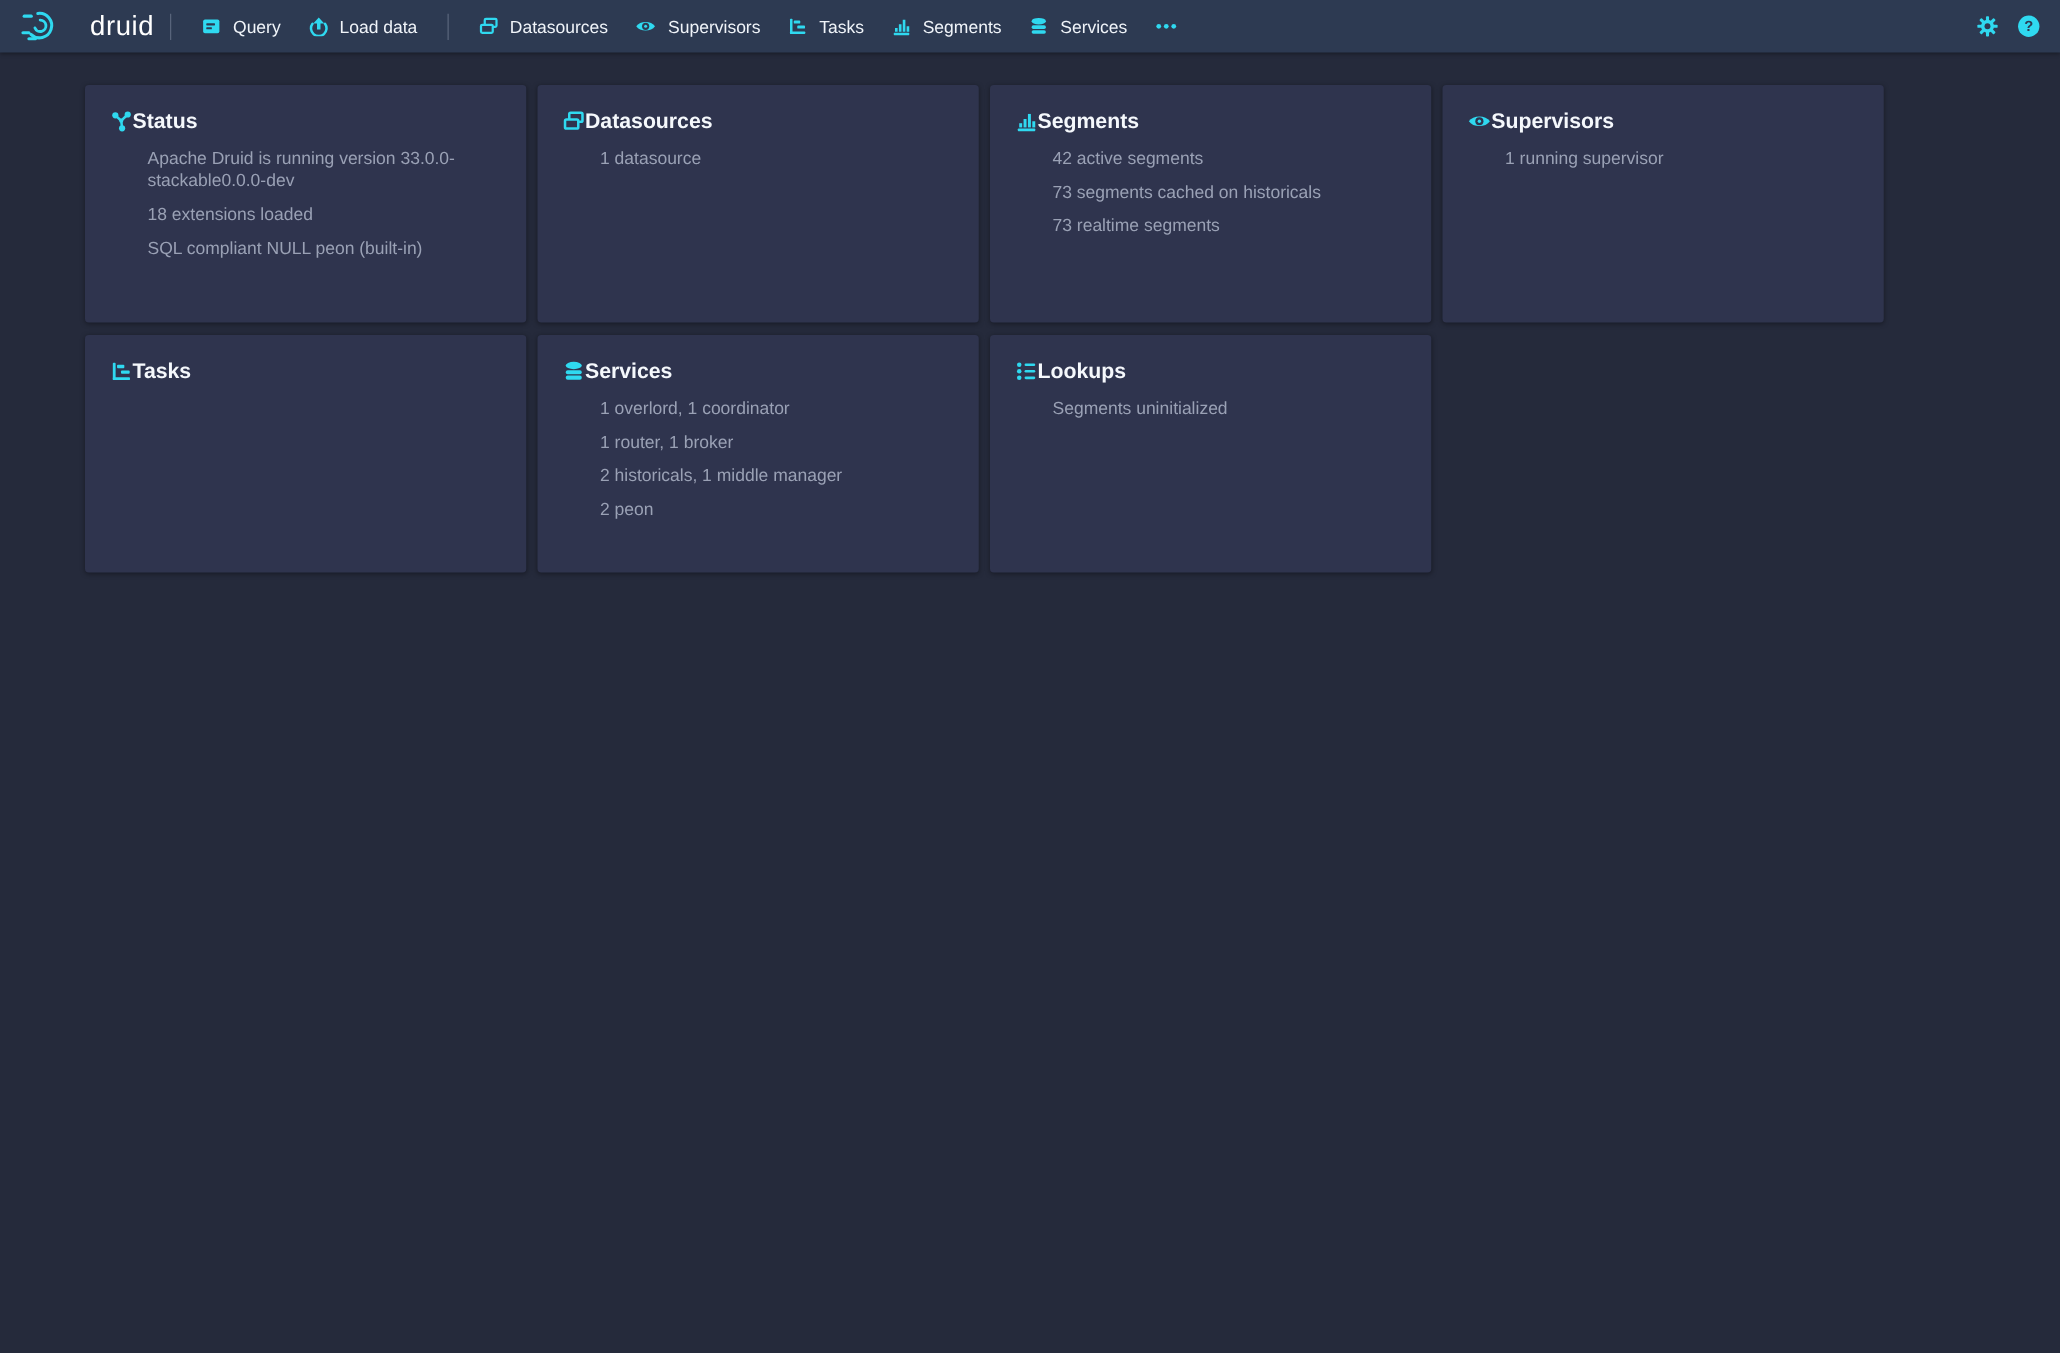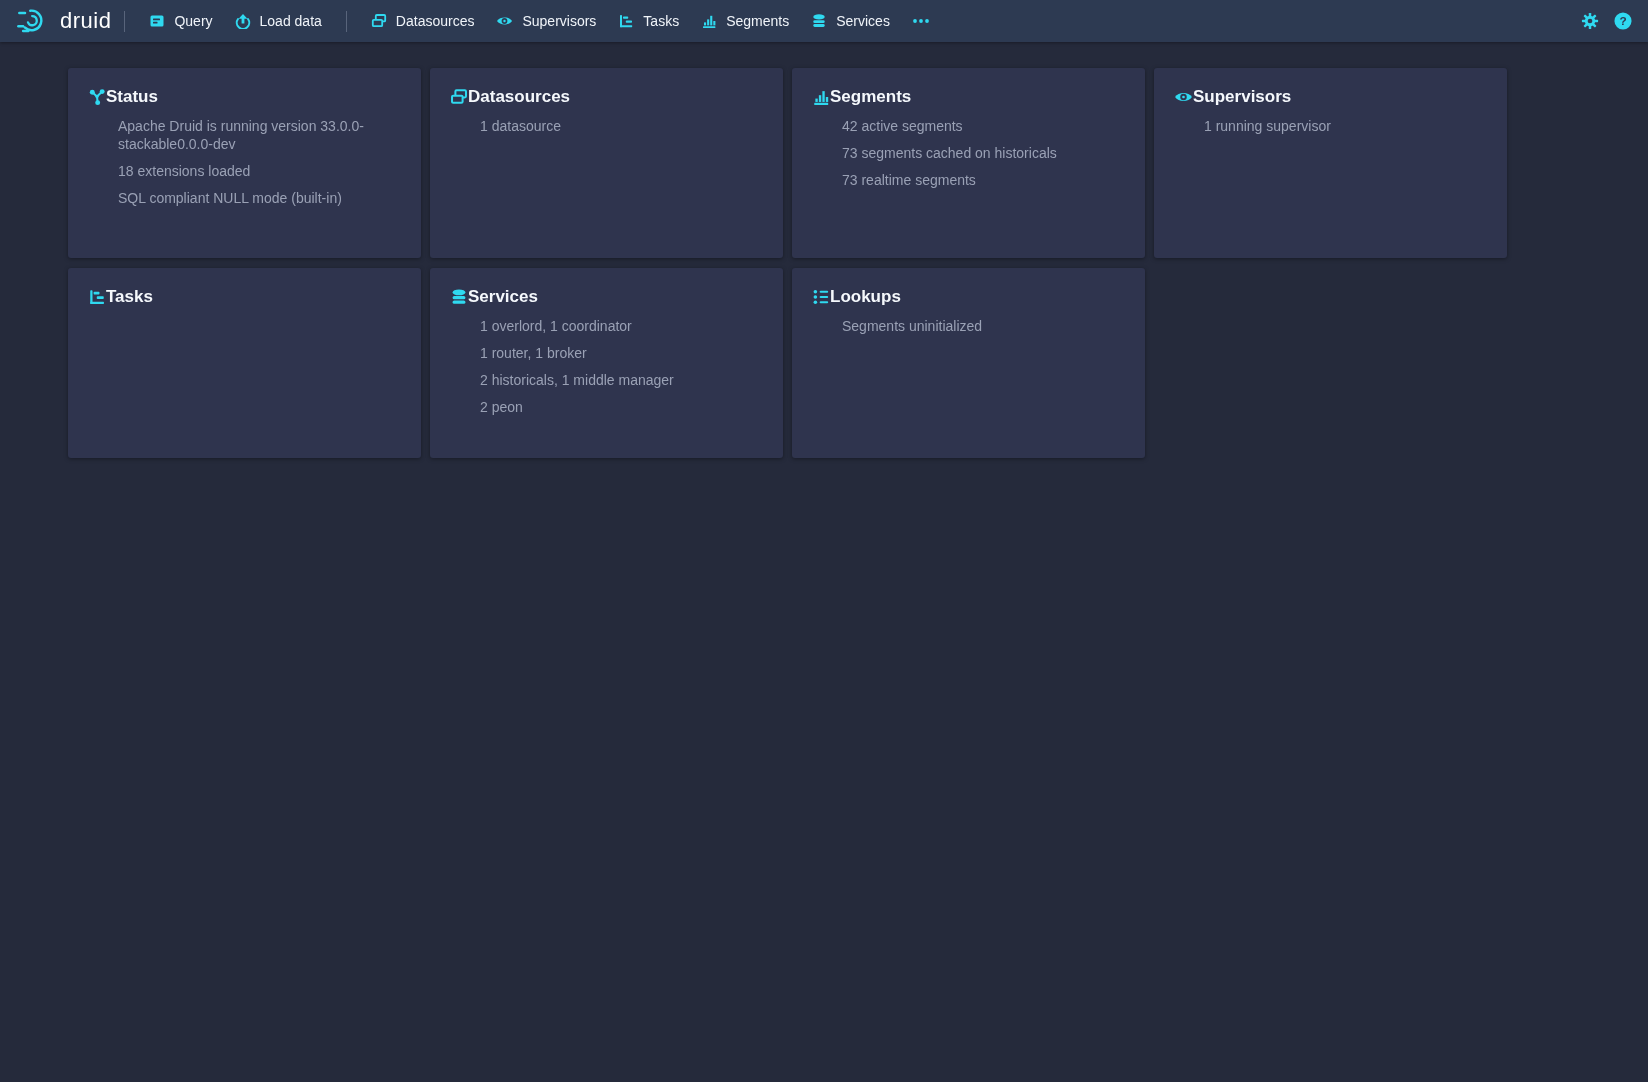--- a/index.html
+++ b/index.html
@@ -20,21 +20,21 @@
   }
   
   .navbar{
     height:42px;
     background:var(--navbar-bg);
     display:flex;
     align-items:center;
     padding:0 16px 0 16px;
     box-shadow:0 1px 3px rgba(0,0,0,.35);
   }
-  .logo{display:flex;align-items:center;gap:6px;cursor:pointer;}
+  .logo{display:flex;align-items:center;gap:18px;cursor:pointer;}
   .logo-word{
     color:#fff;
     font-size:22px;
     font-weight:400;
     letter-spacing:.5px;
   }
   .nav-divider{
     width:1px;height:21px;
     background:rgba(170,180,200,.35);
     margin:0 13px;
@@ -241,21 +241,21 @@
             <circle class="fill" cx="12.6" cy="3.2" r="2.2"></circle>
             <circle class="fill" cx="8.6" cy="13" r="2.2"></circle>
             <circle class="fill" cx="8" cy="7.6" r="1.5"></circle>
           </svg>
         </span>
         <span class="card-title">Status</span>
       </div>
       <div class="card-body">
         <p>Apache Druid is running version 33.0.0-stackable0.0.0-dev</p>
         <p>18 extensions loaded</p>
-        <p>SQL compliant NULL mode (built-in)</p>
+        <p>SQL compliant NULL peon (built-in)</p>
       </div>
     </div>
 
     <div class="card">
       <div class="card-header">
         <span>
           <svg width="18" height="18" viewBox="0 0 16 16">
             <rect class="stroke" stroke-width="1.8" x="4.8" y="2" width="9.4" height="6.4" rx="1"></rect>
             <rect class="stroke hole" stroke-width="1.8" x="1.8" y="6.8" width="9.4" height="6.4" rx="1"></rect>
           </svg>

